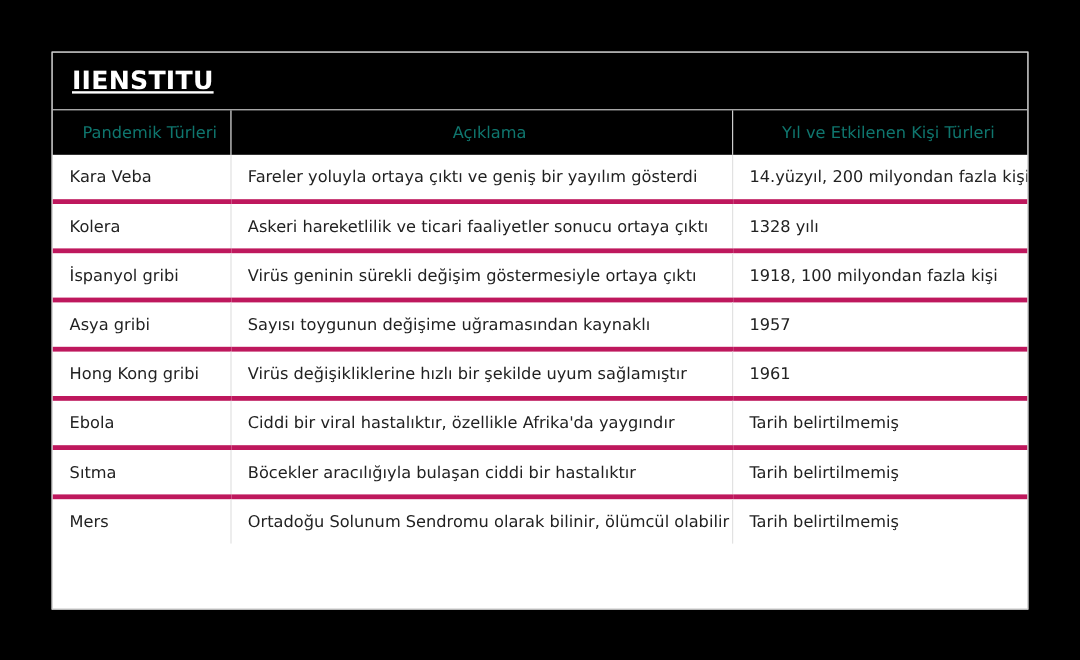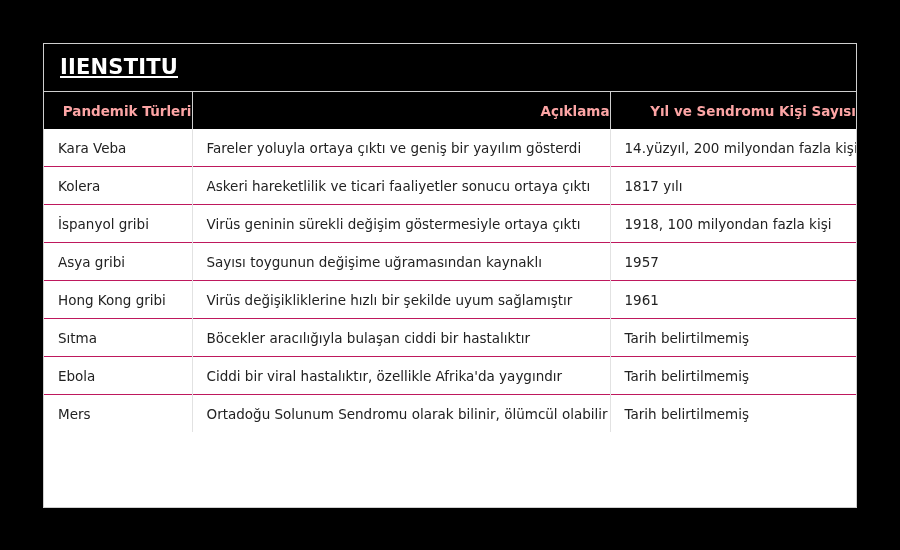--- a/index.html
+++ b/index.html
@@ -33,36 +33,36 @@
       letter-spacing: 0.2px;
       text-decoration: underline;
     }
     table {
       border-collapse: collapse;
       width: 812px;
       table-layout: fixed;
     }
     th {
       background: #000000;
-      color: #fca5a5;
-      font-weight: bold;
+      color: #0f766e;
+      font-weight: normal;
       font-size: 13.5px;
-      text-align: right;
+      text-align: center;
       height: 37px;
       padding: 0 0 0 14px;
       border-right: 1px solid #cfcfcf;
       white-space: nowrap;
     }
     th:last-child { border-right: none; }
     td {
       color: #222222;
       font-size: 13.5px;
       height: 37px;
       padding: 0 0 0 14px;
-      border-top: 1px solid #be185d;
+      border-top: 4px solid #be185d;
       border-right: 1px solid #e2e2e2;
       white-space: nowrap;
       overflow: hidden;
     }
     td:last-child { border-right: none; }
     tr.first-row td { border-top: none; }
     col.c1 { width: 148px; }
     col.c2 { width: 418px; }
     col.c3 { width: 246px; }
   </style>
@@ -74,57 +74,57 @@
   <table>
     <colgroup>
       <col class="c1">
         <col class="c2">
         <col class="c3">
     </colgroup>
     <thead>
       <tr>
         <th>Pandemik Türleri</th>
         <th>Açıklama</th>
-        <th>Yıl ve Sendromu Kişi Sayısı</th>
+        <th>Yıl ve Etkilenen Kişi Türleri</th>
       </tr>
     </thead>
     <tbody>
       <tr class="first-row">
         <td>Kara Veba</td>
         <td>Fareler yoluyla ortaya çıktı ve geniş bir yayılım gösterdi</td>
         <td>14.yüzyıl, 200 milyondan fazla kişi</td>
       </tr>
       <tr>
         <td>Kolera</td>
         <td>Askeri hareketlilik ve ticari faaliyetler sonucu ortaya çıktı</td>
-        <td>1817 yılı</td>
+        <td>1328 yılı</td>
       </tr>
       <tr>
         <td>İspanyol gribi</td>
         <td>Virüs geninin sürekli değişim göstermesiyle ortaya çıktı</td>
         <td>1918, 100 milyondan fazla kişi</td>
       </tr>
       <tr>
         <td>Asya gribi</td>
         <td>Sayısı toygunun değişime uğramasından kaynaklı</td>
         <td>1957</td>
       </tr>
       <tr>
         <td>Hong Kong gribi</td>
         <td>Virüs değişikliklerine hızlı bir şekilde uyum sağlamıştır</td>
         <td>1961</td>
       </tr>
       <tr>
-        <td>Sıtma</td>
-        <td>Böcekler aracılığıyla bulaşan ciddi bir hastalıktır</td>
+        <td>Ebola</td>
+        <td>Ciddi bir viral hastalıktır, özellikle Afrika'da yaygındır</td>
         <td>Tarih belirtilmemiş</td>
       </tr>
       <tr>
-        <td>Ebola</td>
-        <td>Ciddi bir viral hastalıktır, özellikle Afrika'da yaygındır</td>
+        <td>Sıtma</td>
+        <td>Böcekler aracılığıyla bulaşan ciddi bir hastalıktır</td>
         <td>Tarih belirtilmemiş</td>
       </tr>
       <tr>
         <td>Mers</td>
         <td>Ortadoğu Solunum Sendromu olarak bilinir, ölümcül olabilir</td>
         <td>Tarih belirtilmemiş</td>
       </tr>
     </tbody>
   </table>
 </div>

